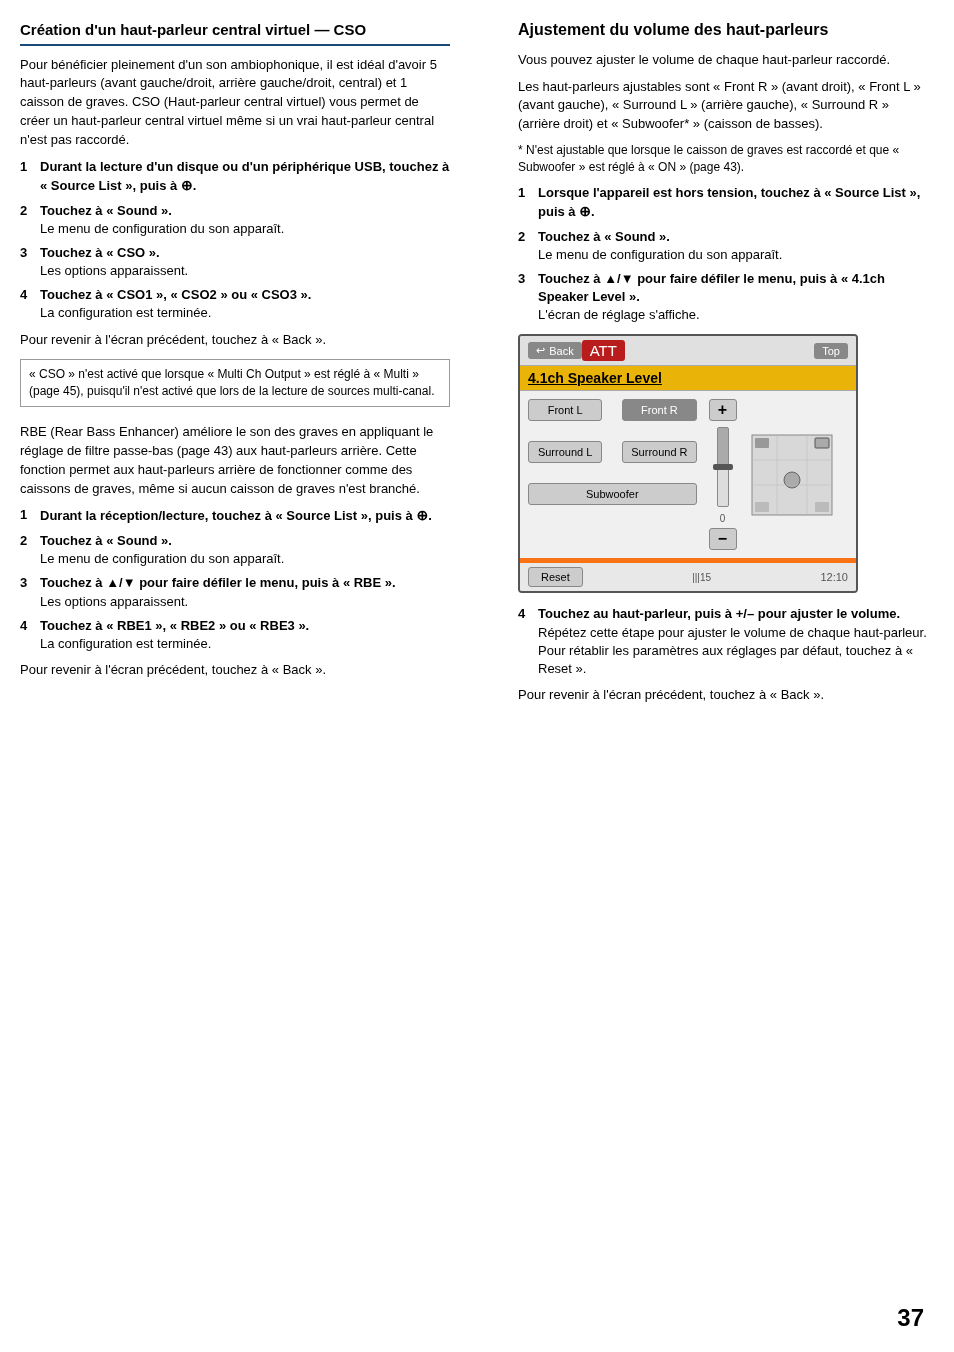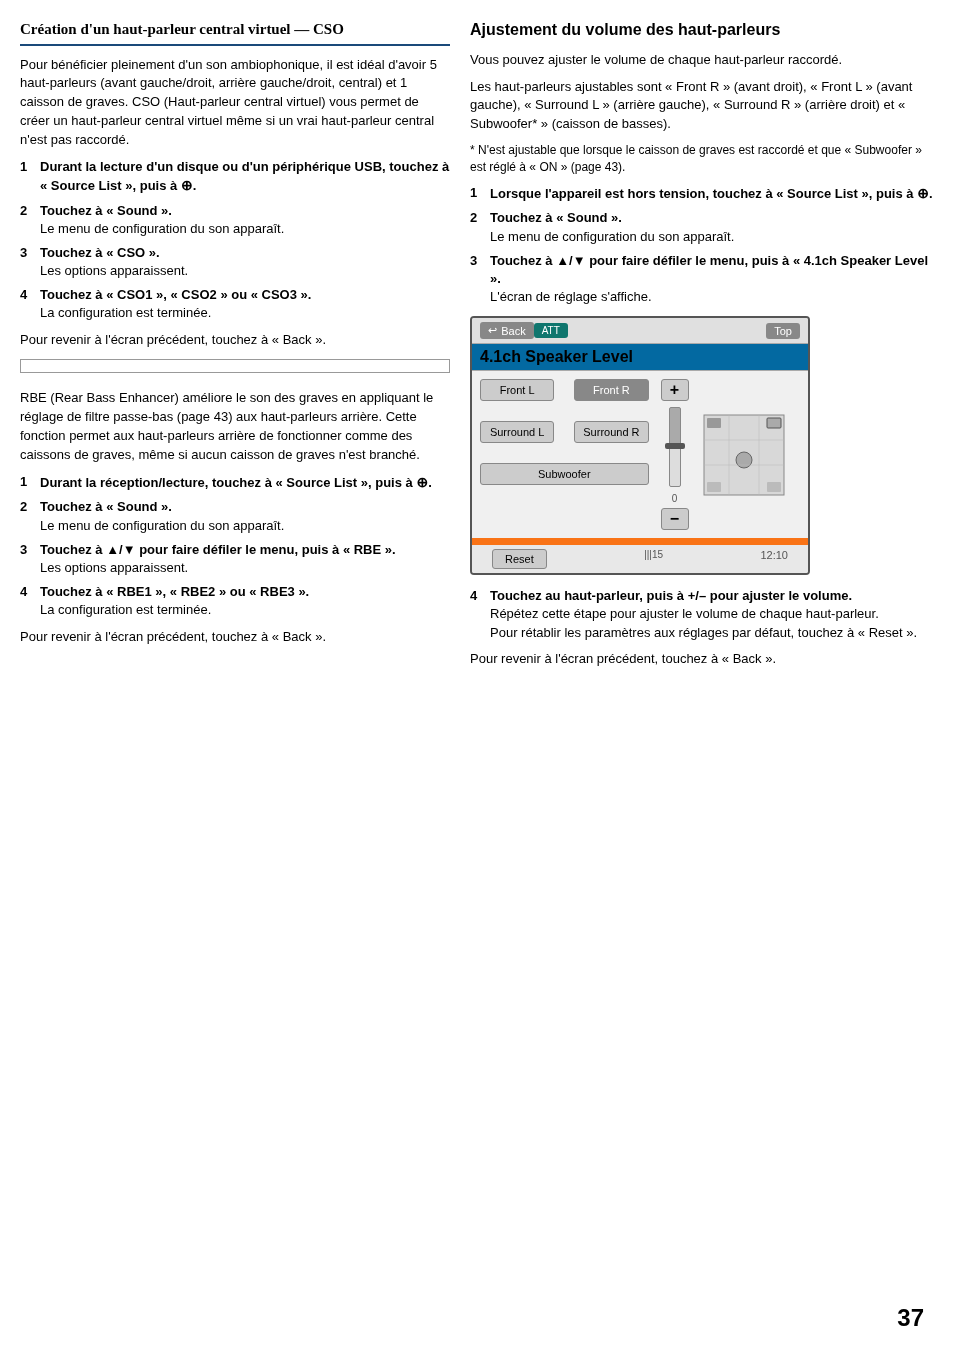--- a/index.html
+++ b/index.html
@@ -23,20 +23,21 @@
       display: flex;
       gap: 20px;
       flex: 1;
     }
     .left-col {
       width: 430px;
       flex-shrink: 0;
     }
     .right-col {
       flex: 1;
+      margin-left: 48px;
     }
     
     .header-box {
       background: #1a4a7a;
       color: #fff;
       padding: 12px 16px;
       border-radius: 4px;
       margin-bottom: 18px;
       line-height: 1.35;
     }
@@ -49,21 +50,20 @@
       font-weight: bold;
     }
     
     .section-title {
       font-size: 15px;
       font-weight: bold;
       border-bottom: 2px solid #1a4a7a;
       padding-bottom: 4px;
       margin-bottom: 10px;
       line-height: 1.3;
-      font-family: Liberation Serif, serif;
     }
     .section-title-right {
       font-size: 16px;
       font-weight: bold;
       margin-bottom: 10px;
       line-height: 1.3;
     }
     
     p {
       font-size: 13px;
@@ -143,39 +143,40 @@
       background: #888;
       color: #fff;
       padding: 2px 8px;
       font-size: 11px;
       border-radius: 3px;
       display: flex;
       align-items: center;
       gap: 4px;
     }
     .speaker-ui-topbar .att-btn {
-      background: #0f766e;
+      background: #b91c1c;
       color: #fff;
       padding: 2px 8px;
-      font-size: 10px;
+      font-size: 15px;
       border-radius: 3px;
     }
     .speaker-ui-topbar .top-btn {
       background: #888;
       color: #fff;
       padding: 2px 8px;
       font-size: 11px;
       border-radius: 3px;
     }
     .speaker-ui-label {
       padding: 4px 8px;
-      font-size: 16px;
-      font-weight: bold;
-      background: #0369a1;
+      font-size: 14px;
+      font-weight: bold;
+      background: #eab308;
       border-bottom: 1px solid #aaa;
+      text-decoration: underline;
     }
     .speaker-ui-main {
       display: flex;
       gap: 0;
       padding: 8px;
     }
     .speaker-buttons {
       display: grid;
       grid-template-columns: 1fr 1fr;
       gap: 20px;
@@ -250,25 +251,25 @@
       border-radius: 3px;
     }
     .speaker-diagram {
       margin-left: 10px;
       display: flex;
       align-items: center;
       justify-content: center;
     }
     .speaker-ui-bottombar {
       display: flex;
-      align-items: flex-start;
+      align-items: center;
       justify-content: space-between;
-      padding: 4px 20px;
+      padding: 4px 8px;
       background: #e8e8e8;
-      border-top: 7px solid #f97316;
+      border-top: 5px solid #f97316;
     }
     .reset-btn {
       background: #ccc;
       border: 1px solid #888;
       border-radius: 3px;
       padding: 3px 12px;
       font-size: 11px;
     }
     .time-display {
       font-size: 11px;
@@ -330,20 +331,21 @@
             <li>
               <span class="num">4</span>
               <span class="content">
                 <span class="step-title">Touchez à « CSO1 », « CSO2 » ou « CSO3 ».</span><br>
                 <span class="step-sub">La configuration est terminée.</span>
               </span>
             </li>
           </ol>
           <p>Pour revenir à l'écran précédent, touchez à « Back ».</p>
           <div class="remark">
+            <span>« CSO » n'est activé que lorsque « Multi Ch Output » est réglé à « Multi » (page 45), puisqu'il n'est activé que lors de la lecture de sources multi-canal.</span>
           </div>
         </div>
 
         <div class="section">
           <p>RBE (Rear Bass Enhancer) améliore le son des graves en appliquant le réglage de filtre passe-bas (page 43) aux haut-parleurs arrière. Cette fonction permet aux haut-parleurs arrière de fonctionner comme des caissons de graves, même si aucun caisson de graves n'est branché.</p>
           <ol class="num-list">
             <li>
               <span class="num">1</span>
               <span class="content">
                 <span class="step-title">Durant la réception/lecture, touchez à « Source List », puis à <span style="font-size:14px;">⊕</span>.</span>

